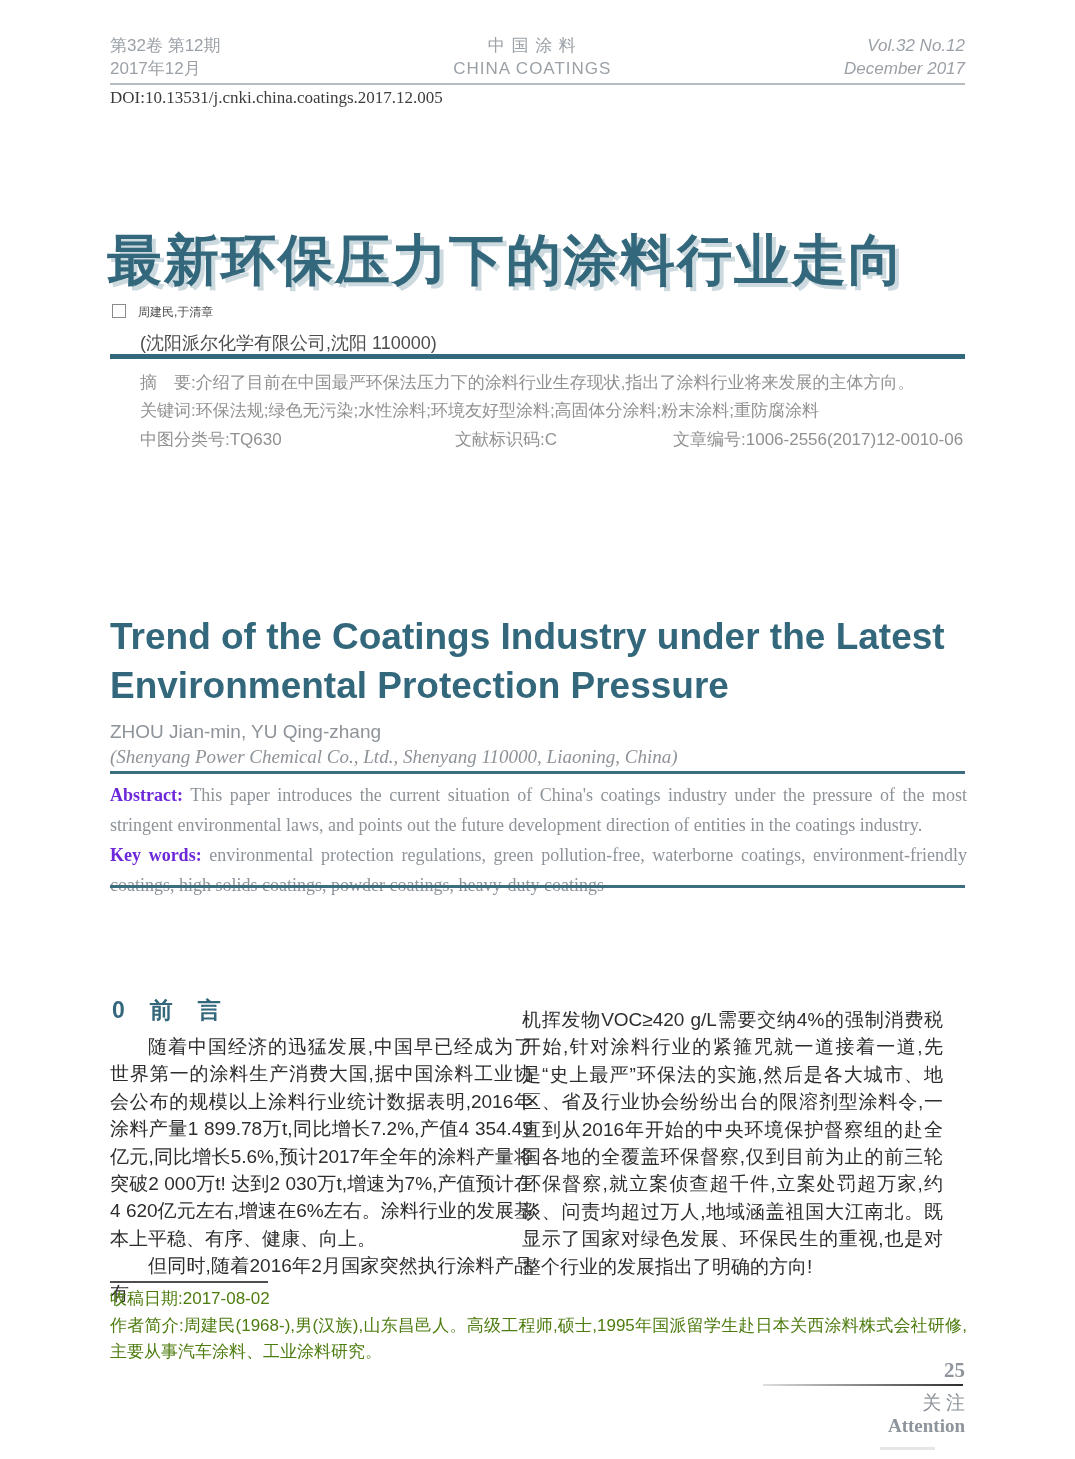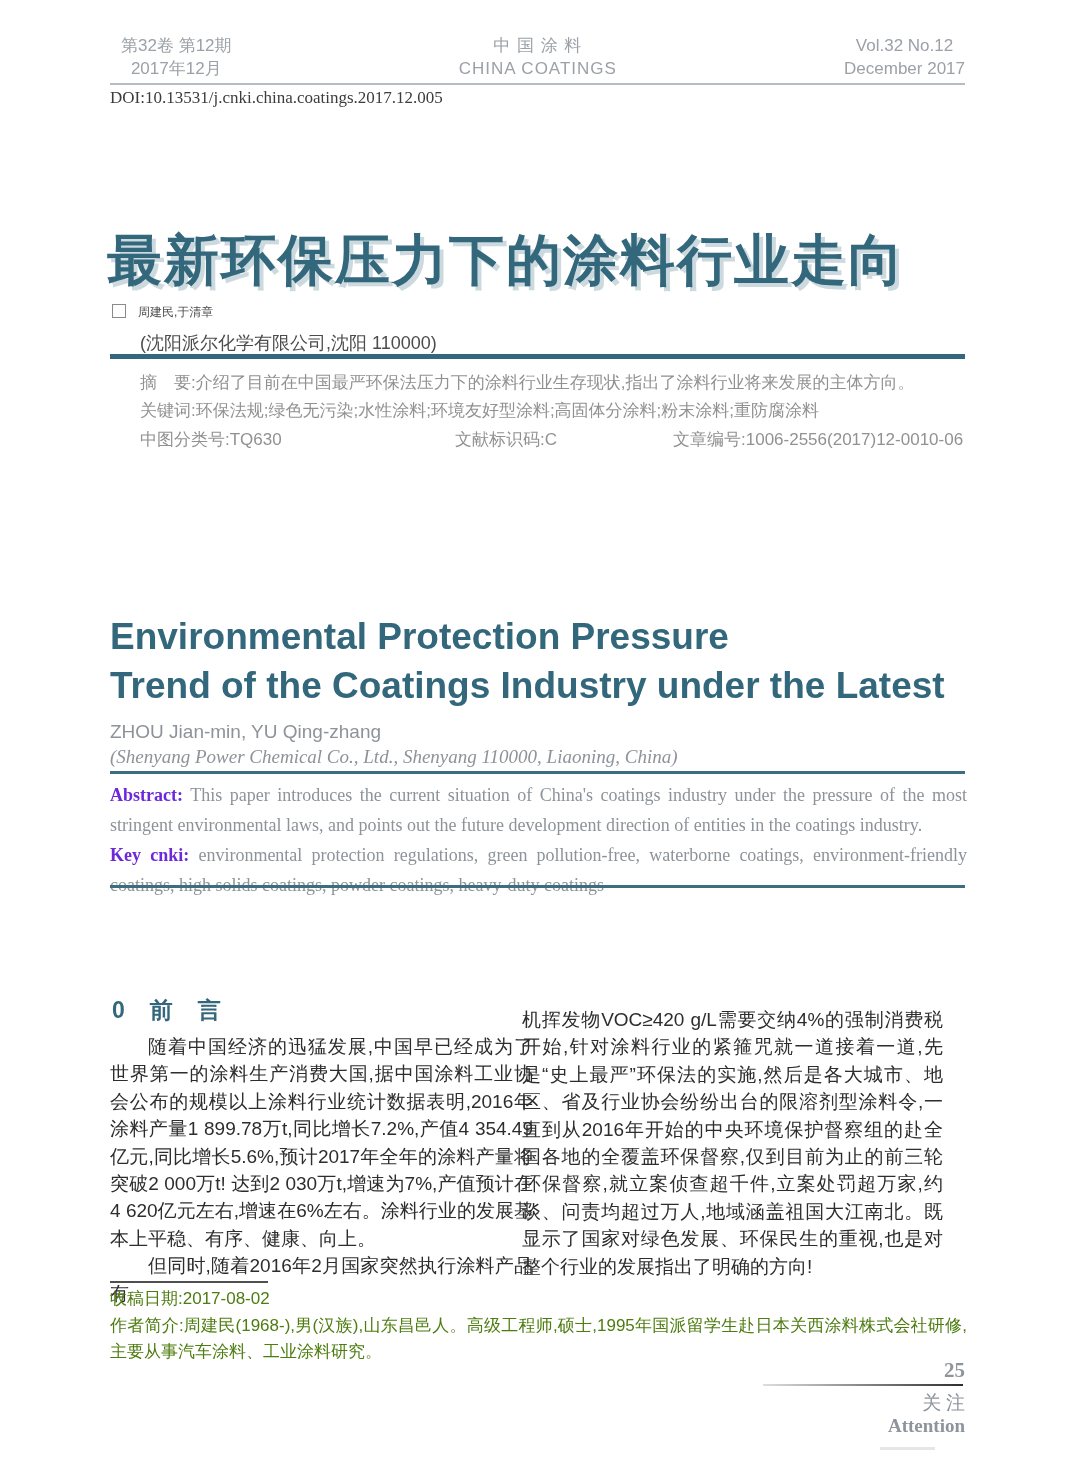--- a/index.html
+++ b/index.html
@@ -7,23 +7,23 @@
     position:relative; width:1075px; height:1459px; background:#ffffff;
     font-family:"Liberation Sans", sans-serif; overflow:hidden;
   }
   
   .header {
     position:absolute; top:34px; left:110px; width:855px;
     display:flex; justify-content:space-between; align-items:flex-start;
     font-size:17px; line-height:23px; color:#9ba1a7;
     padding-bottom:3px; border-bottom:2px solid #b7bcc1;
   }
-  .header .h-left { text-align:center;margin-left:11px; }
+  .header .h-left { text-align:left; }
   .header .h-center { text-align:center; letter-spacing:1px; }
-  .header .h-right { text-align:center; }
+  .header .h-right { text-align:right;font-style:italic; }
   .doi {
     position:absolute; top:88px; left:110px;
     font-family:"Liberation Serif", serif; font-size:17px; color:#3c3c3c;
   }
   
   .cn-title {
     position:absolute; top:224px; left:107px; width:900px;
     font-size:55px; font-weight:bold; color:#33677b; letter-spacing:2px;
     text-shadow:4px 4px 0 rgba(51,103,123,0.25);
     white-space:nowrap;
@@ -131,29 +131,29 @@
 
   <div class="cn-abs-line1">摘　要:介绍了目前在中国最严环保法压力下的涂料行业生存现状,指出了涂料行业将来发展的主体方向。</div>
   <div class="cn-abs-line2">关键词:环保法规;绿色无污染;水性涂料;环境友好型涂料;高固体分涂料;粉末涂料;重防腐涂料</div>
   <div class="cn-class-row">
     <span class="clc">中图分类号:TQ630</span>
     <span class="doccode">文献标识码:C</span>
     <span class="articleid">文章编号:1006-2556(2017)12-0010-06</span>
   </div>
 
   <div class="en-title">
+    <div>Trend of the Coatings Industry under the Latest</div>
     <div>Environmental Protection Pressure</div>
-    <div>Trend of the Coatings Industry under the Latest</div>
   </div>
   <div class="en-authors">ZHOU Jian-min, YU Qing-zhang</div>
   <div class="en-affil">(Shenyang Power Chemical Co., Ltd., Shenyang 110000, Liaoning, China)</div>
   <div class="rule-mid1"></div>
   <div class="en-abstract">
     <p><span class="lbl">Abstract:</span><span> This paper introduces the current situation of China's coatings industry under the pressure of the most stringent environmental laws, and points out the future development direction of entities in the coatings industry.</span></p>
-    <p><span class="lbl">Key cnki:</span><span> environmental protection regulations, green pollution-free, waterborne coatings, environment-friendly coatings, high solids coatings, powder coatings, heavy-duty coatings</span></p>
+    <p><span class="lbl">Key words:</span><span> environmental protection regulations, green pollution-free, waterborne coatings, environment-friendly coatings, high solids coatings, powder coatings, heavy-duty coatings</span></p>
   </div>
   <div class="rule-mid2"></div>
 
   <div class="section-heading">0　前　言</div>
   <div class="col col-left">
     <p>随着中国经济的迅猛发展,中国早已经成为了世界第一的涂料生产消费大国,据中国涂料工业协会公布的规模以上涂料行业统计数据表明,2016年涂料产量1 899.78万t,同比增长7.2%,产值4 354.49亿元,同比增长5.6%,预计2017年全年的涂料产量将突破2 000万t! 达到2 030万t,增速为7%,产值预计在4 620亿元左右,增速在6%左右。涂料行业的发展基本上平稳、有序、健康、向上。</p>
     <p>但同时,随着2016年2月国家突然执行涂料产品有</p>
   </div>
   <div class="col col-right">
     <p class="noindent">机挥发物VOC≥420 g/L需要交纳4%的强制消费税开始,针对涂料行业的紧箍咒就一道接着一道,先是“史上最严”环保法的实施,然后是各大城市、地区、省及行业协会纷纷出台的限溶剂型涂料令,一直到从2016年开始的中央环境保护督察组的赴全国各地的全覆盖环保督察,仅到目前为止的前三轮环保督察,就立案侦查超千件,立案处罚超万家,约谈、问责均超过万人,地域涵盖祖国大江南北。既显示了国家对绿色发展、环保民生的重视,也是对整个行业的发展指出了明确的方向!</p>

